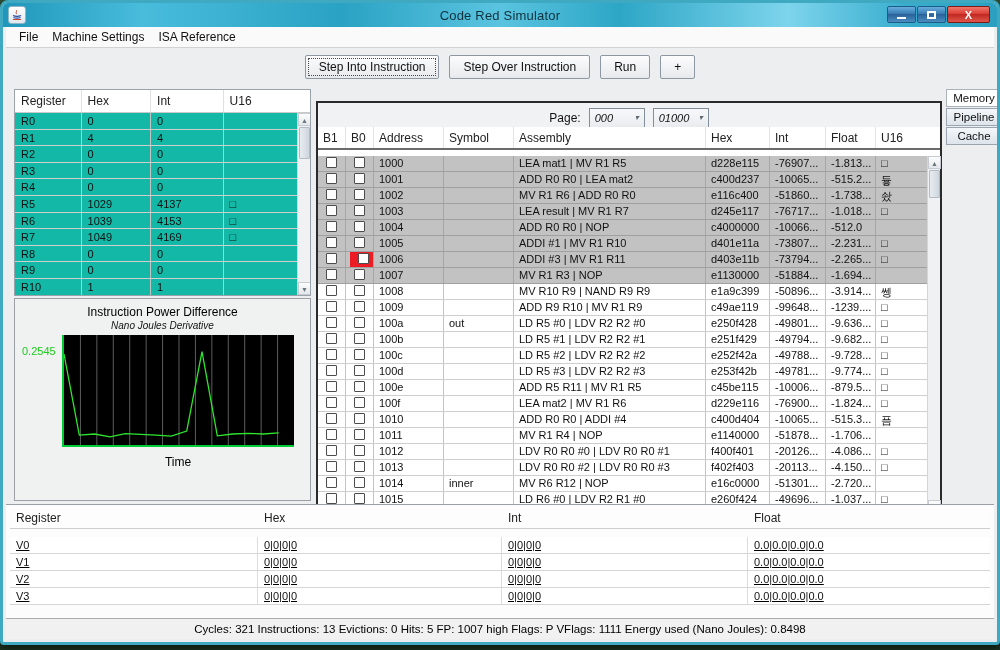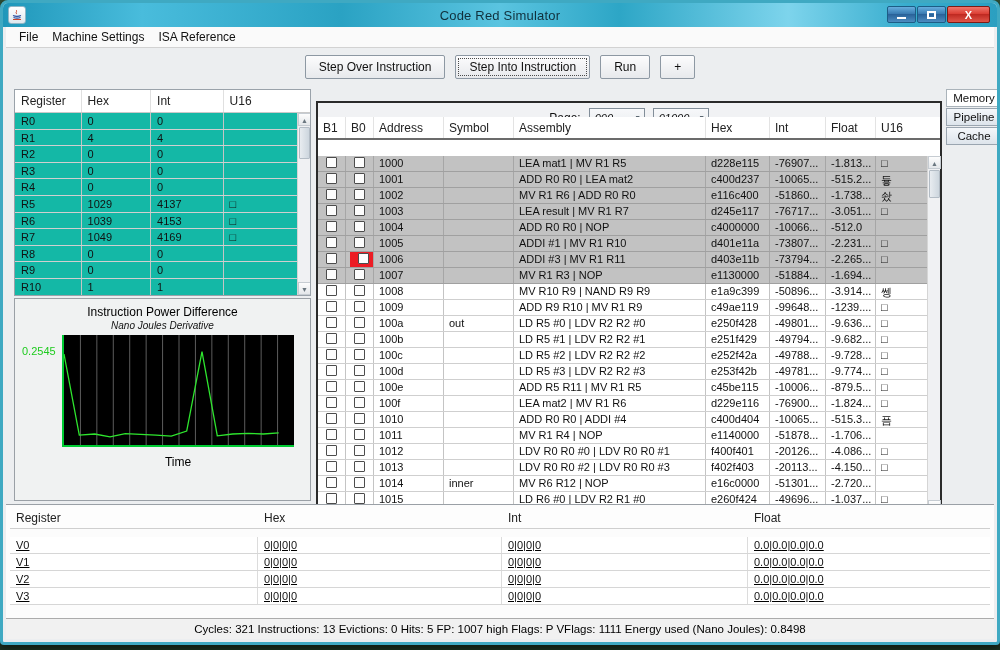--- a/index.html
+++ b/index.html
@@ -59,21 +59,21 @@
   .sb-thumb { position:absolute; left:1px; width:11px; background:linear-gradient(90deg,#e8ecf0,#cdd6de); border:1px solid #b3bcc5; border-radius:1px; }
 
   
   .instrpanel { position:absolute; left:310px; top:3px; width:626px; height:414px; background:#fff; border:2px solid #2a2a2a;margin-top:12px; }
   .pagebar { position:absolute; top:0; left:0; right:0; height:30px; background:#f1f2f4; border-bottom:1px solid #8f979e;
     display:flex; align-items:center; justify-content:center; gap:8px; }
   .page-label { font-size:12px; color:#111; }
   .combo { display:inline-flex; align-items:center; justify-content:space-between; gap:8px; height:20px;
     border:1px solid #828e99; background:linear-gradient(#f7f8fa,#e9ecef); padding:0 5px; min-width:56px; font-size:11px; color:#111;font-style:italic; }
   .combo .arrow { font-size:8px; color:#5a6670; }
-  .it-header { position:absolute; top:14px; left:0; right:0; height:23px; display:flex; background:#fff; border-bottom:2px solid #6b6b6b; }
+  .it-header { position:absolute; top:24px; left:0; right:0; height:23px; display:flex; background:#fff; border-bottom:2px solid #6b6b6b; }
   .it-header .hcell { font-size:12px; color:#222; padding:4px 0 0 5px; border-right:1px solid #e3e3e3; overflow:hidden; }
   .it-rows { position:absolute; top:53px; left:0; right:13px; bottom:0; overflow:hidden; }
   .it-row { display:flex; height:16px; background:#fff; border-bottom:1px solid #cfcfcf; }
   .it-row.sel { background:#c2c2c2; border-bottom:1px solid #a0a0a0; }
   .it-row .cell { font-size:11px; color:#111; padding:1px 0 0 5px; border-right:1px solid #c4c4c4; overflow:hidden; white-space:nowrap; }
   .it-row.sel .cell { border-right:1px solid #a6a6a6; }
   .col-b1 { width:28px; } .col-b0 { width:28px; } .col-addr { width:70px; } .col-sym { width:70px; }
   .col-asm { width:192px; } .col-hex { width:64px; } .col-int { width:56px; } .col-flt { width:50px; }
   .col-u16 { width:51px; border-right:none !important; }
   .cbwrap { width:100%; height:100%; display:flex; align-items:flex-start; justify-content:center; padding:1px 0 0 0; }
@@ -137,22 +137,22 @@
   </div>
 
   <div class="content">
     <div class="menubar" id="menubar">
         <span class="menu-item">File</span>
         <span class="menu-item">Machine Settings</span>
         <span class="menu-item">ISA Reference</span>
       </div>
 
     <div class="toolbar" id="toolbar">
+        <button class="btn focused">Step Into Instruction</button>
         <button class="btn">Step Over Instruction</button>
-        <button class="btn focused">Step Into Instruction</button>
         <button class="btn">Run</button>
         <button class="btn">+</button>
       </div>
 
     <div class="main">
 
       <div class="regtable">
         <div class="rt-header" id="reg-header">
             <span class="hcell c-reg">Register</span>
             <span class="hcell c-hex">Hex</span>
@@ -324,21 +324,21 @@
               <span class="cell col-b0" style="padding: 0px;">
                 <span class="cbwrap">
                   <span class="checkbox"></span>
                 </span>
               </span>
               <span class="cell col-addr">1003</span>
               <span class="cell col-sym"></span>
               <span class="cell col-asm">LEA result | MV R1 R7</span>
               <span class="cell col-hex">d245e117</span>
               <span class="cell col-int">-76717...</span>
-              <span class="cell col-flt">-3.051...</span>
+              <span class="cell col-flt">-1.018...</span>
               <span class="cell col-u16 u16glyph">□</span>
             </div>
             <div class="it-row sel">
               <span class="cell col-b1" style="padding: 0px;">
                 <span class="cbwrap">
                   <span class="checkbox"></span>
                 </span>
               </span>
               <span class="cell col-b0" style="padding: 0px;">
                 <span class="cbwrap">

